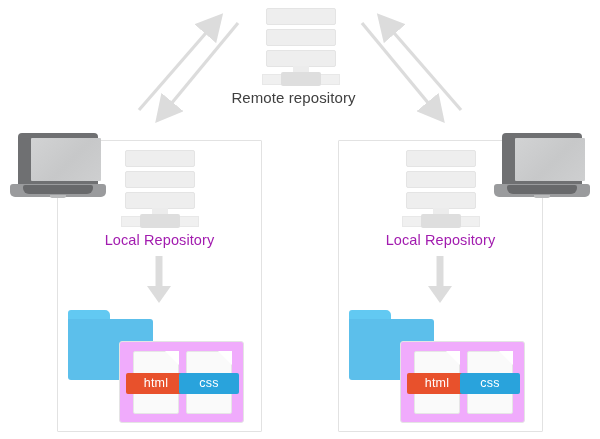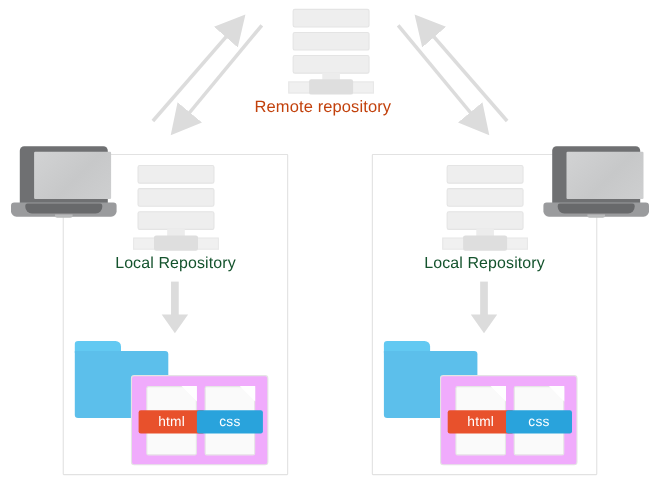--- a/index.html
+++ b/index.html
@@ -17,30 +17,30 @@
     width: 600px;
     height: 439px;
     background: #ffffff;
     overflow: hidden;
   }
 
   
   .label {
     position: absolute;
     font-size: 14.5px;
-    color: #14532d;
+    color: #a21caf;
     letter-spacing: 0.1px;
     white-space: nowrap;
     text-align: center;
   }
   .label.remote {
     left: 0; right: 13px;
     top: 89px;
     font-size: 15px;
-    color: #c2410c;
+    color: #404040;
   }
   .label.local-left  { left: 57px;  width: 205px; top: 232px; }
   .label.local-right { left: 338px; width: 205px; top: 232px; }
 
   
   .panel {
     position: absolute;
     top: 140px;
     width: 205px;
     height: 292px;

